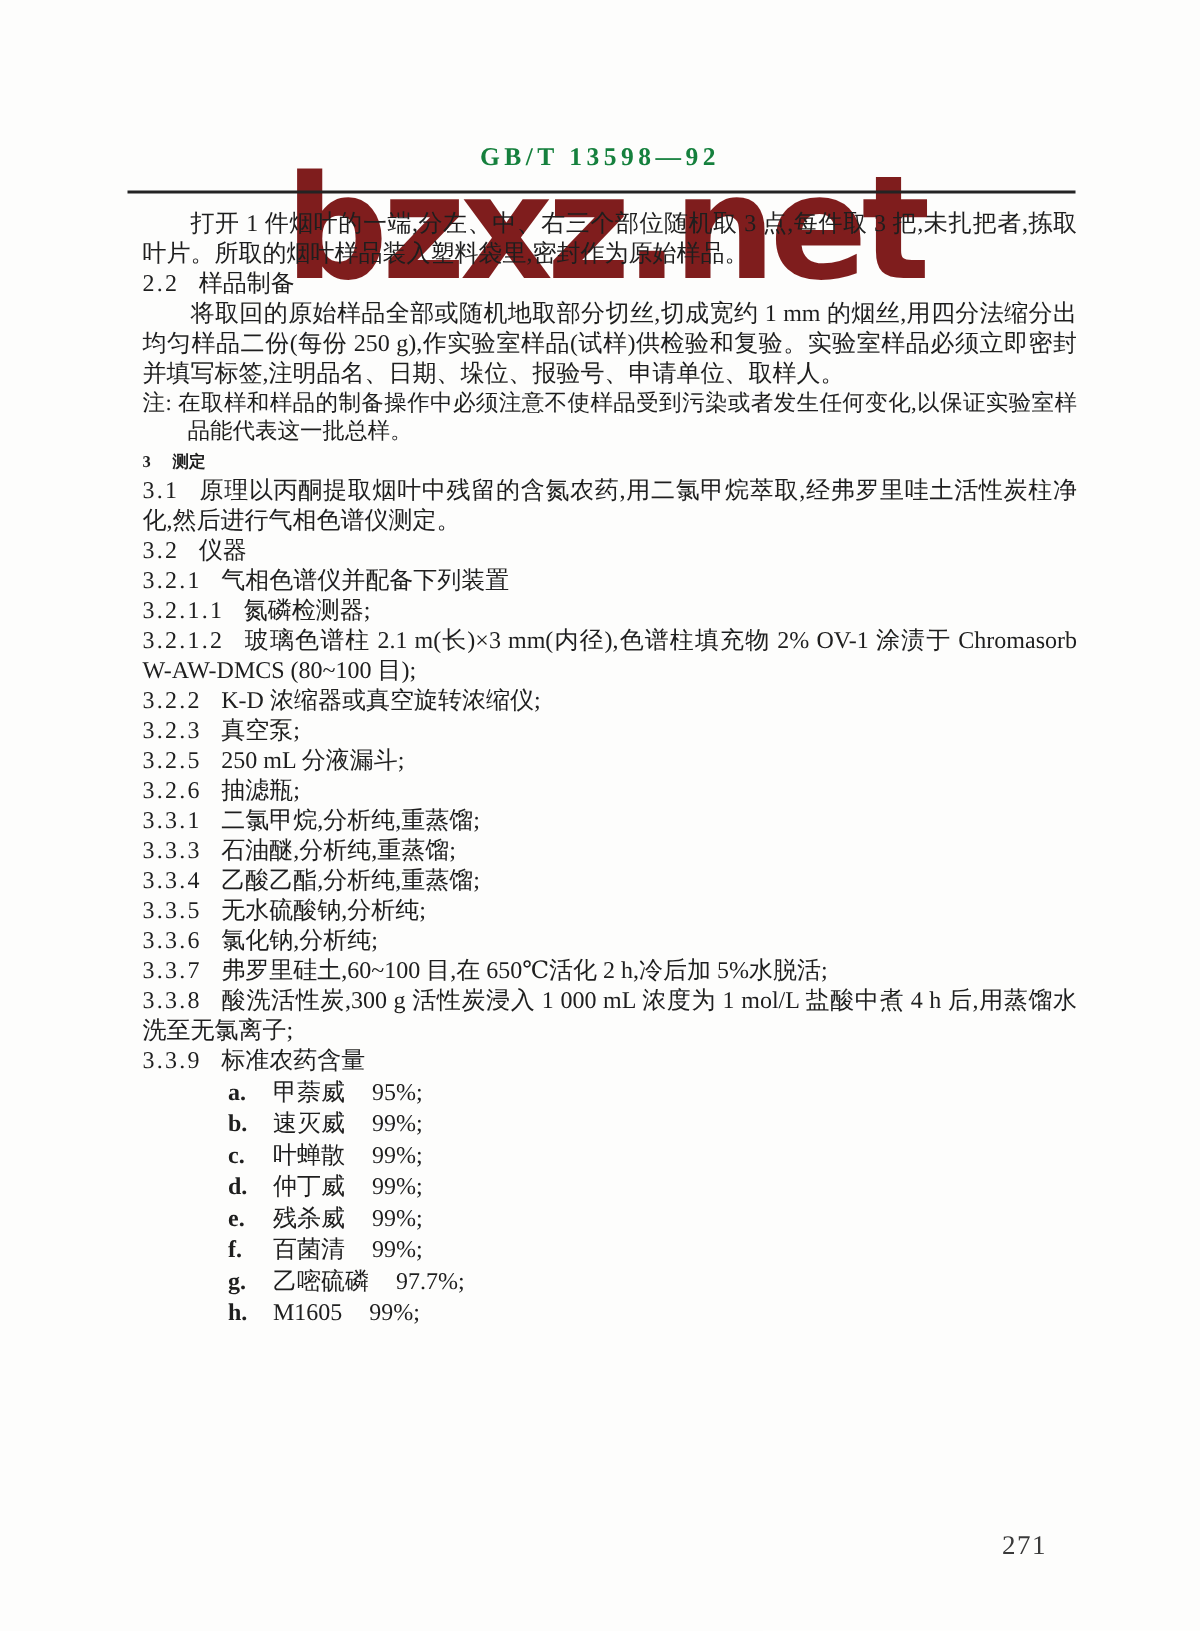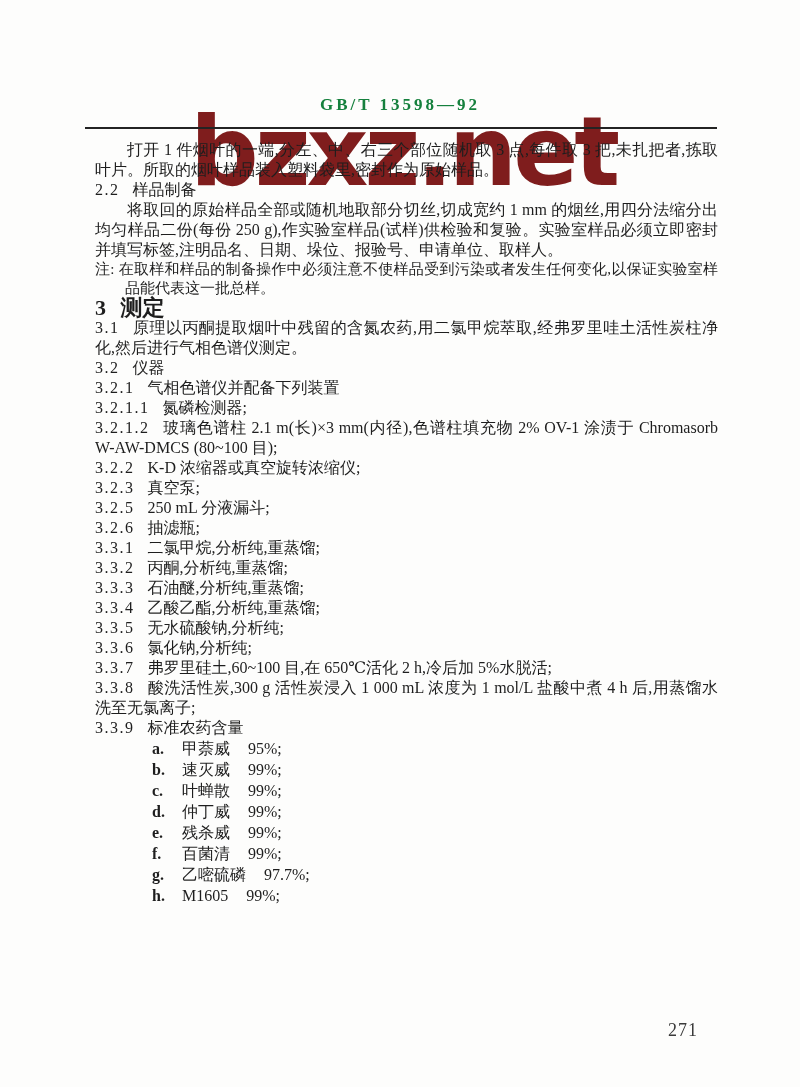--- a/index.html
+++ b/index.html
@@ -31,21 +31,21 @@
   }
   .content{
     position:absolute;top:140px;left:95px;width:623px;
     z-index:1;font-size:16px;line-height:20px;
   }
   .content p{margin:0;}
   .para{text-align:justify;text-indent:32px;}
   .clause{text-align:justify;}
   .num{letter-spacing:1.5px;margin-right:13px;white-space:nowrap;}
   .h22{margin-top:6px;}
-  .sec-head{font-weight:bold;font-size:22px;margin:14px 0 6px 0;line-height:20px;}
+  .sec-head{font-weight:bold;font-size:11px;margin:14px 0 6px 0;line-height:20px;}
   .note{
     font-size:15px;line-height:19px;text-align:justify;
     margin:4px 0 0 33px;padding-left:30px;text-indent:-30px;
   }
   .note-label{margin-right:4px;}
   .plist{}
   .pitem{line-height:21px;margin-left:57px;}
   .pletter{display:inline-block;width:30px;font-weight:bold;}
   .pname{margin-right:18px;}
   .pageno{
@@ -110,23 +110,20 @@
     </p>
     <p class="clause">
       <span class="num">3.2.6</span><span>抽滤瓶;</span>
     </p>
 
 
     <p class="clause">
       <span class="num">3.3.1</span><span>二氯甲烷,分析纯,重蒸馏;</span>
     </p>
     <p class="clause">
-      <span class="num">3.3.2</span><span>丙酮,分析纯,重蒸馏;</span>
-    </p>
-    <p class="clause">
       <span class="num">3.3.3</span><span>石油醚,分析纯,重蒸馏;</span>
     </p>
     <p class="clause">
       <span class="num">3.3.4</span><span>乙酸乙酯,分析纯,重蒸馏;</span>
     </p>
     <p class="clause">
       <span class="num">3.3.5</span><span>无水硫酸钠,分析纯;</span>
     </p>
     <p class="clause">
       <span class="num">3.3.6</span><span>氯化钠,分析纯;</span>

